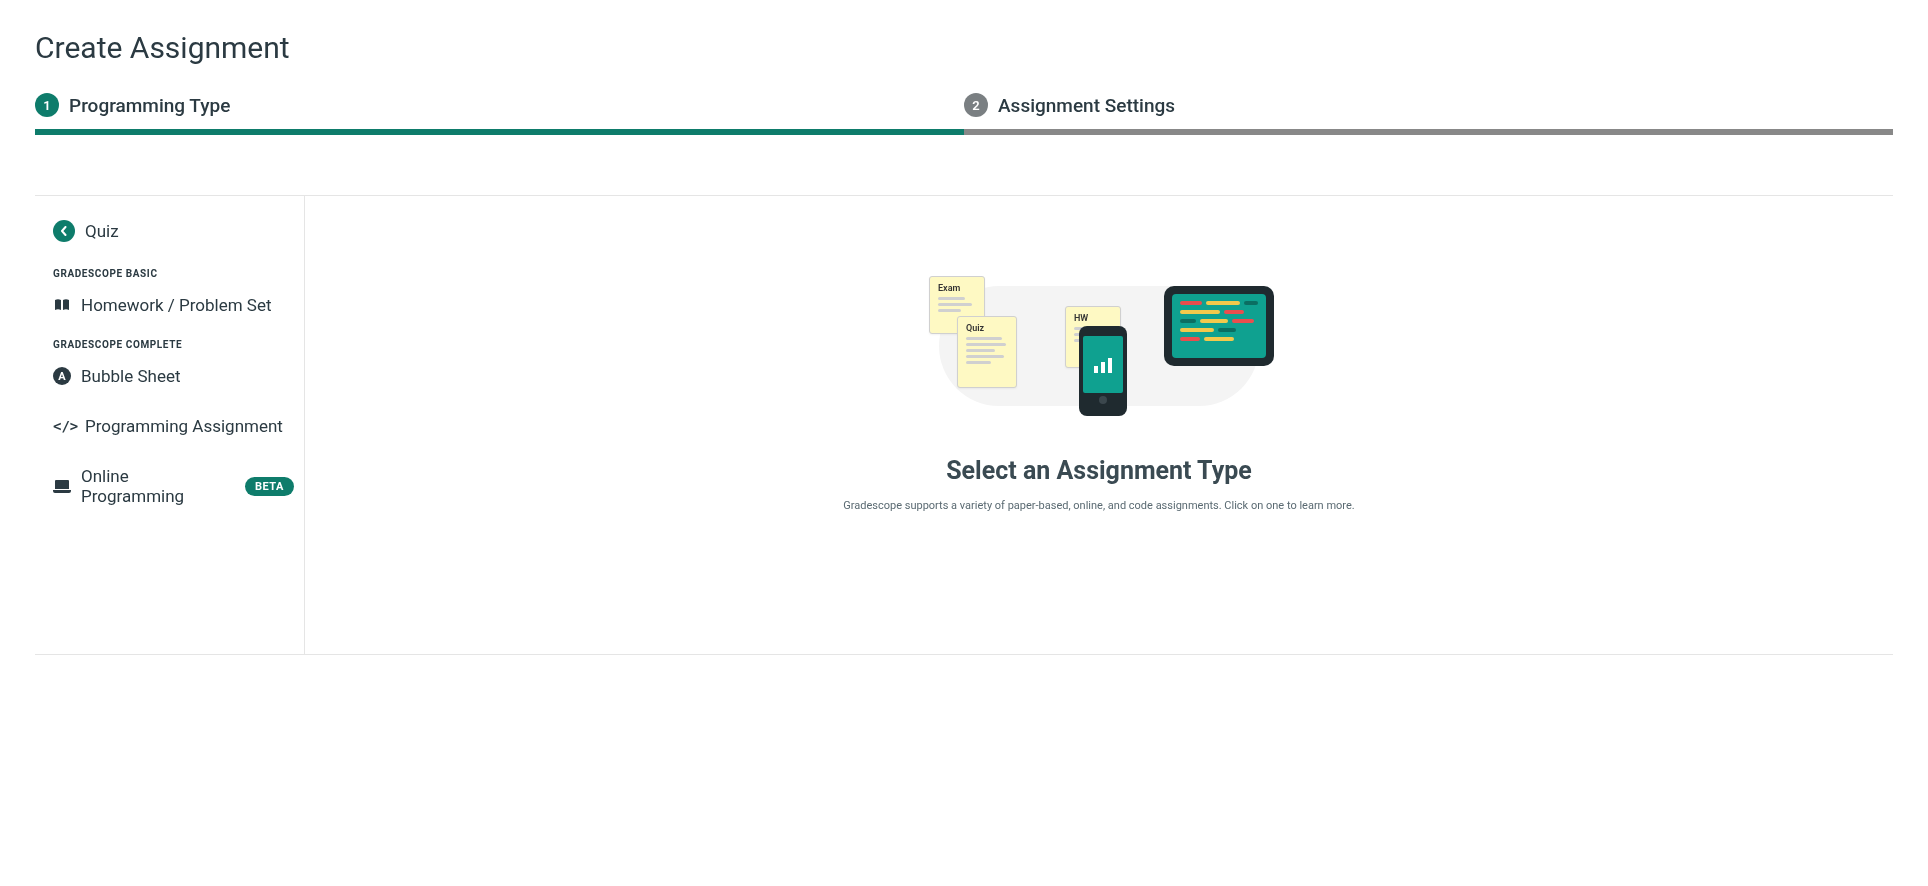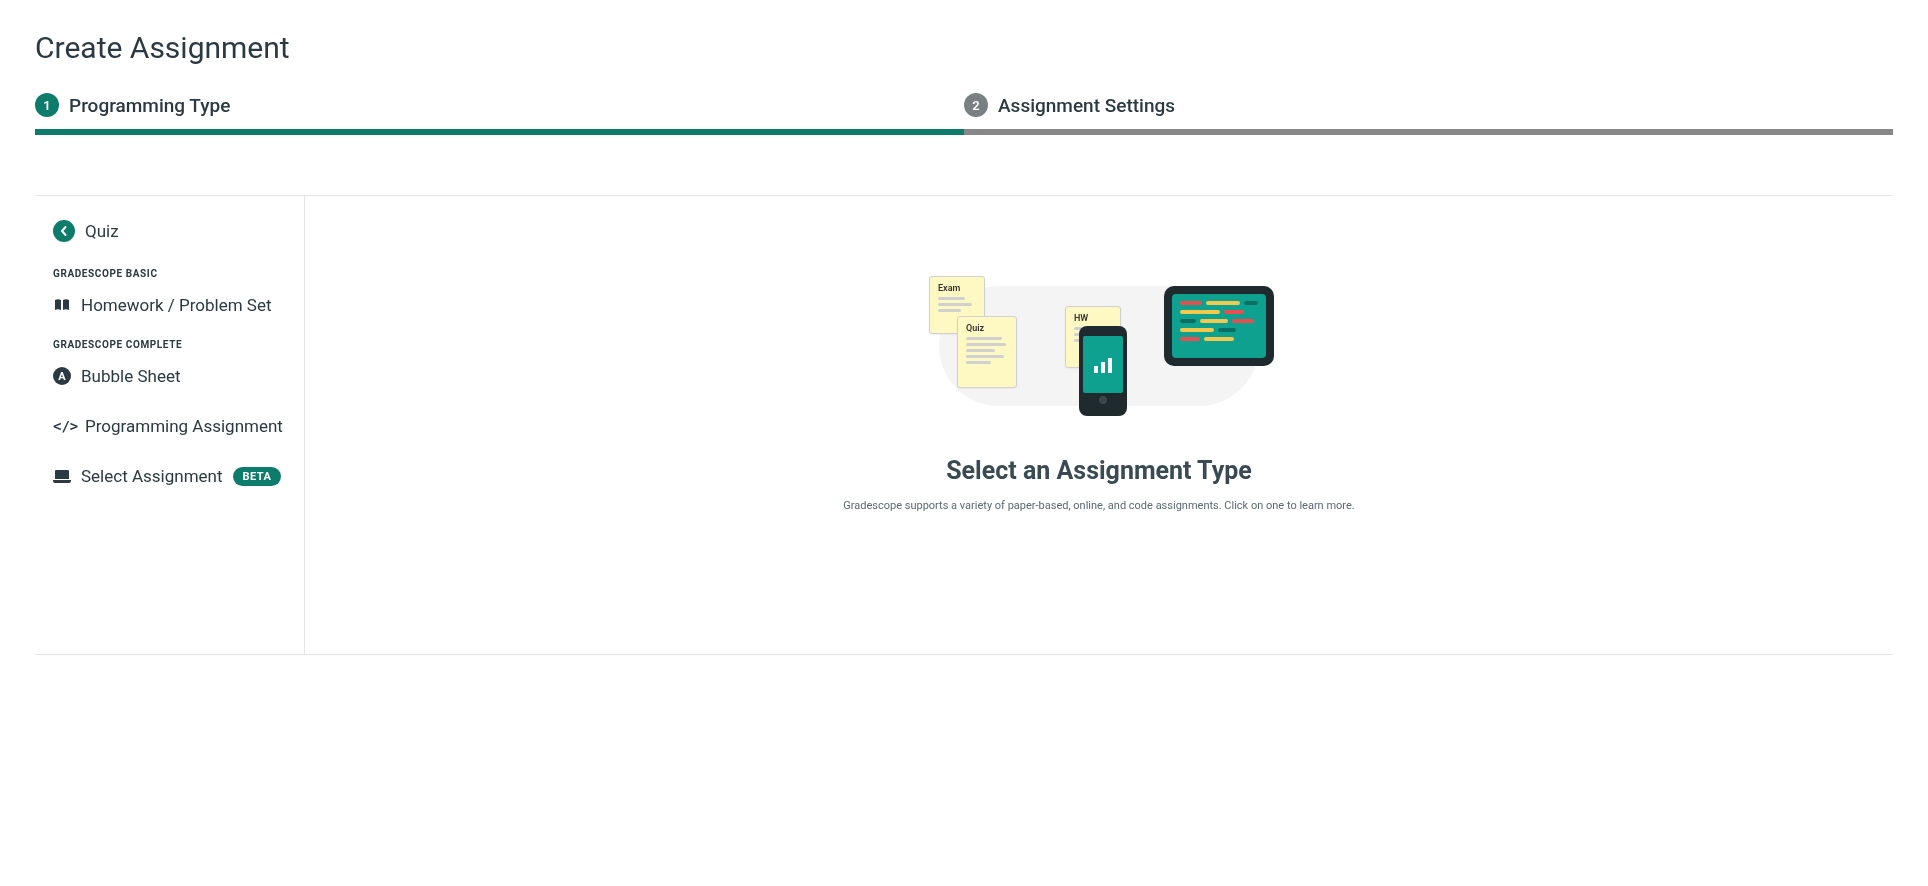--- a/index.html
+++ b/index.html
@@ -300,21 +300,21 @@
         <div class="sidebar-item">
           <span class="code-icon">&lt;/&gt;</span>
           <span>Programming Assignment</span>
         </div>
         <div class="sidebar-item">
           <span class="icon-plain">
             <svg width="18" height="14" viewBox="0 0 18 14">
                 <path d="M3 1h12a1 1 0 0 1 1 1v8H2V2a1 1 0 0 1 1-1zM0 11h18v1a2 2 0 0 1-2 2H2a2 2 0 0 1-2-2z"></path>
               </svg>
           </span>
-          <span>Select Assignment</span>
+          <span>Online Programming</span>
           <span class="badge">BETA</span>
         </div>
       </div>
     </aside>
 
     <main class="main">
       <div class="illustration">
         <div class="illus-bg"></div>
         <div class="doc exam">
           <div class="doc-label">Exam</div>

